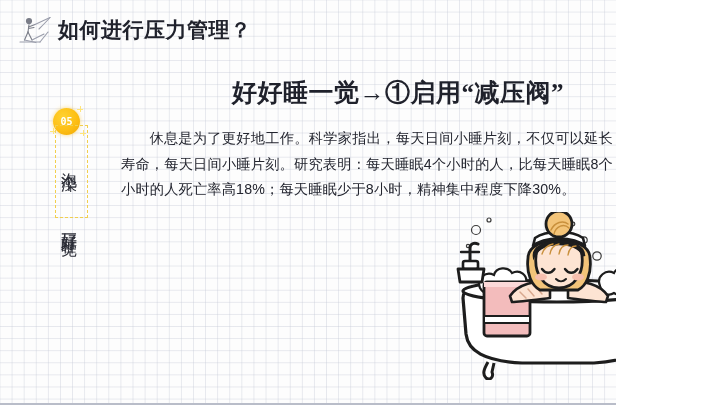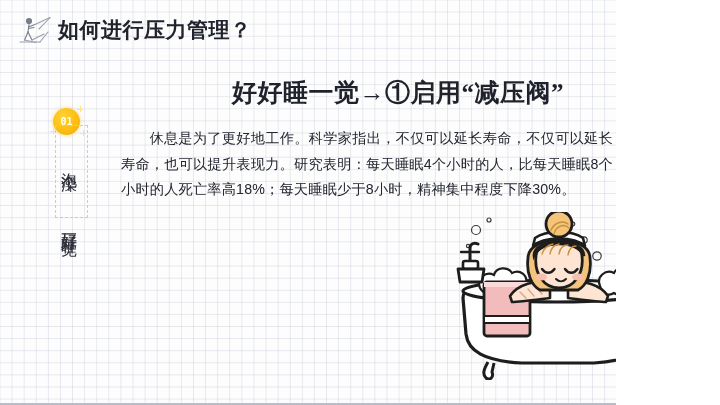--- a/index.html
+++ b/index.html
@@ -196,36 +196,36 @@
           <path d="M24 30 L32 20" stroke="#9a9dab"></path>
         </g>
       </svg>
     </div>
 
     <div id="header-title">如何进行压力管理？</div>
   </div>
 
   <div id="sidebar">
 
-    <div id="badge">01</div>
+    <div id="badge">05</div>
 
     <span class="sparkle" id="sp1"></span>
     <span class="sparkle" id="sp2"></span>
     <span class="sparkle" id="sp3"></span>
 
     <div id="dash-box"></div>
 
     <div id="vtext-top">泡个澡</div>
 
     <div id="vtext-bottom">好好睡一觉</div>
   </div>
 
   <div id="main-heading">好好睡一觉→①启用“减压阀”</div>
 
-  <div id="body-text">休息是为了更好地工作。科学家指出，不仅可以延长寿命，不仅可以延长寿命，也可以提升表现力。研究表明：每天睡眠4个小时的人，比每天睡眠8个小时的人死亡率高18%；每天睡眠少于8小时，精神集中程度下降30%。</div>
+  <div id="body-text">休息是为了更好地工作。科学家指出，每天日间小睡片刻，不仅可以延长寿命，每天日间小睡片刻。研究表明：每天睡眠4个小时的人，比每天睡眠8个小时的人死亡率高18%；每天睡眠少于8小时，精神集中程度下降30%。</div>
 
   <div id="illustration">
     <svg viewBox="0 0 258 168" width="258" height="168">
 
       <g stroke="#3a3a3a" stroke-width="1.2" fill="none">
         <circle cx="44" cy="18" r="4.5"></circle>
         <circle cx="57" cy="8" r="2.0"></circle>
         <circle cx="36" cy="34" r="1.6"></circle>
         <circle cx="152" cy="28" r="3.2"></circle>
         <circle cx="165" cy="44" r="4.2"></circle>

